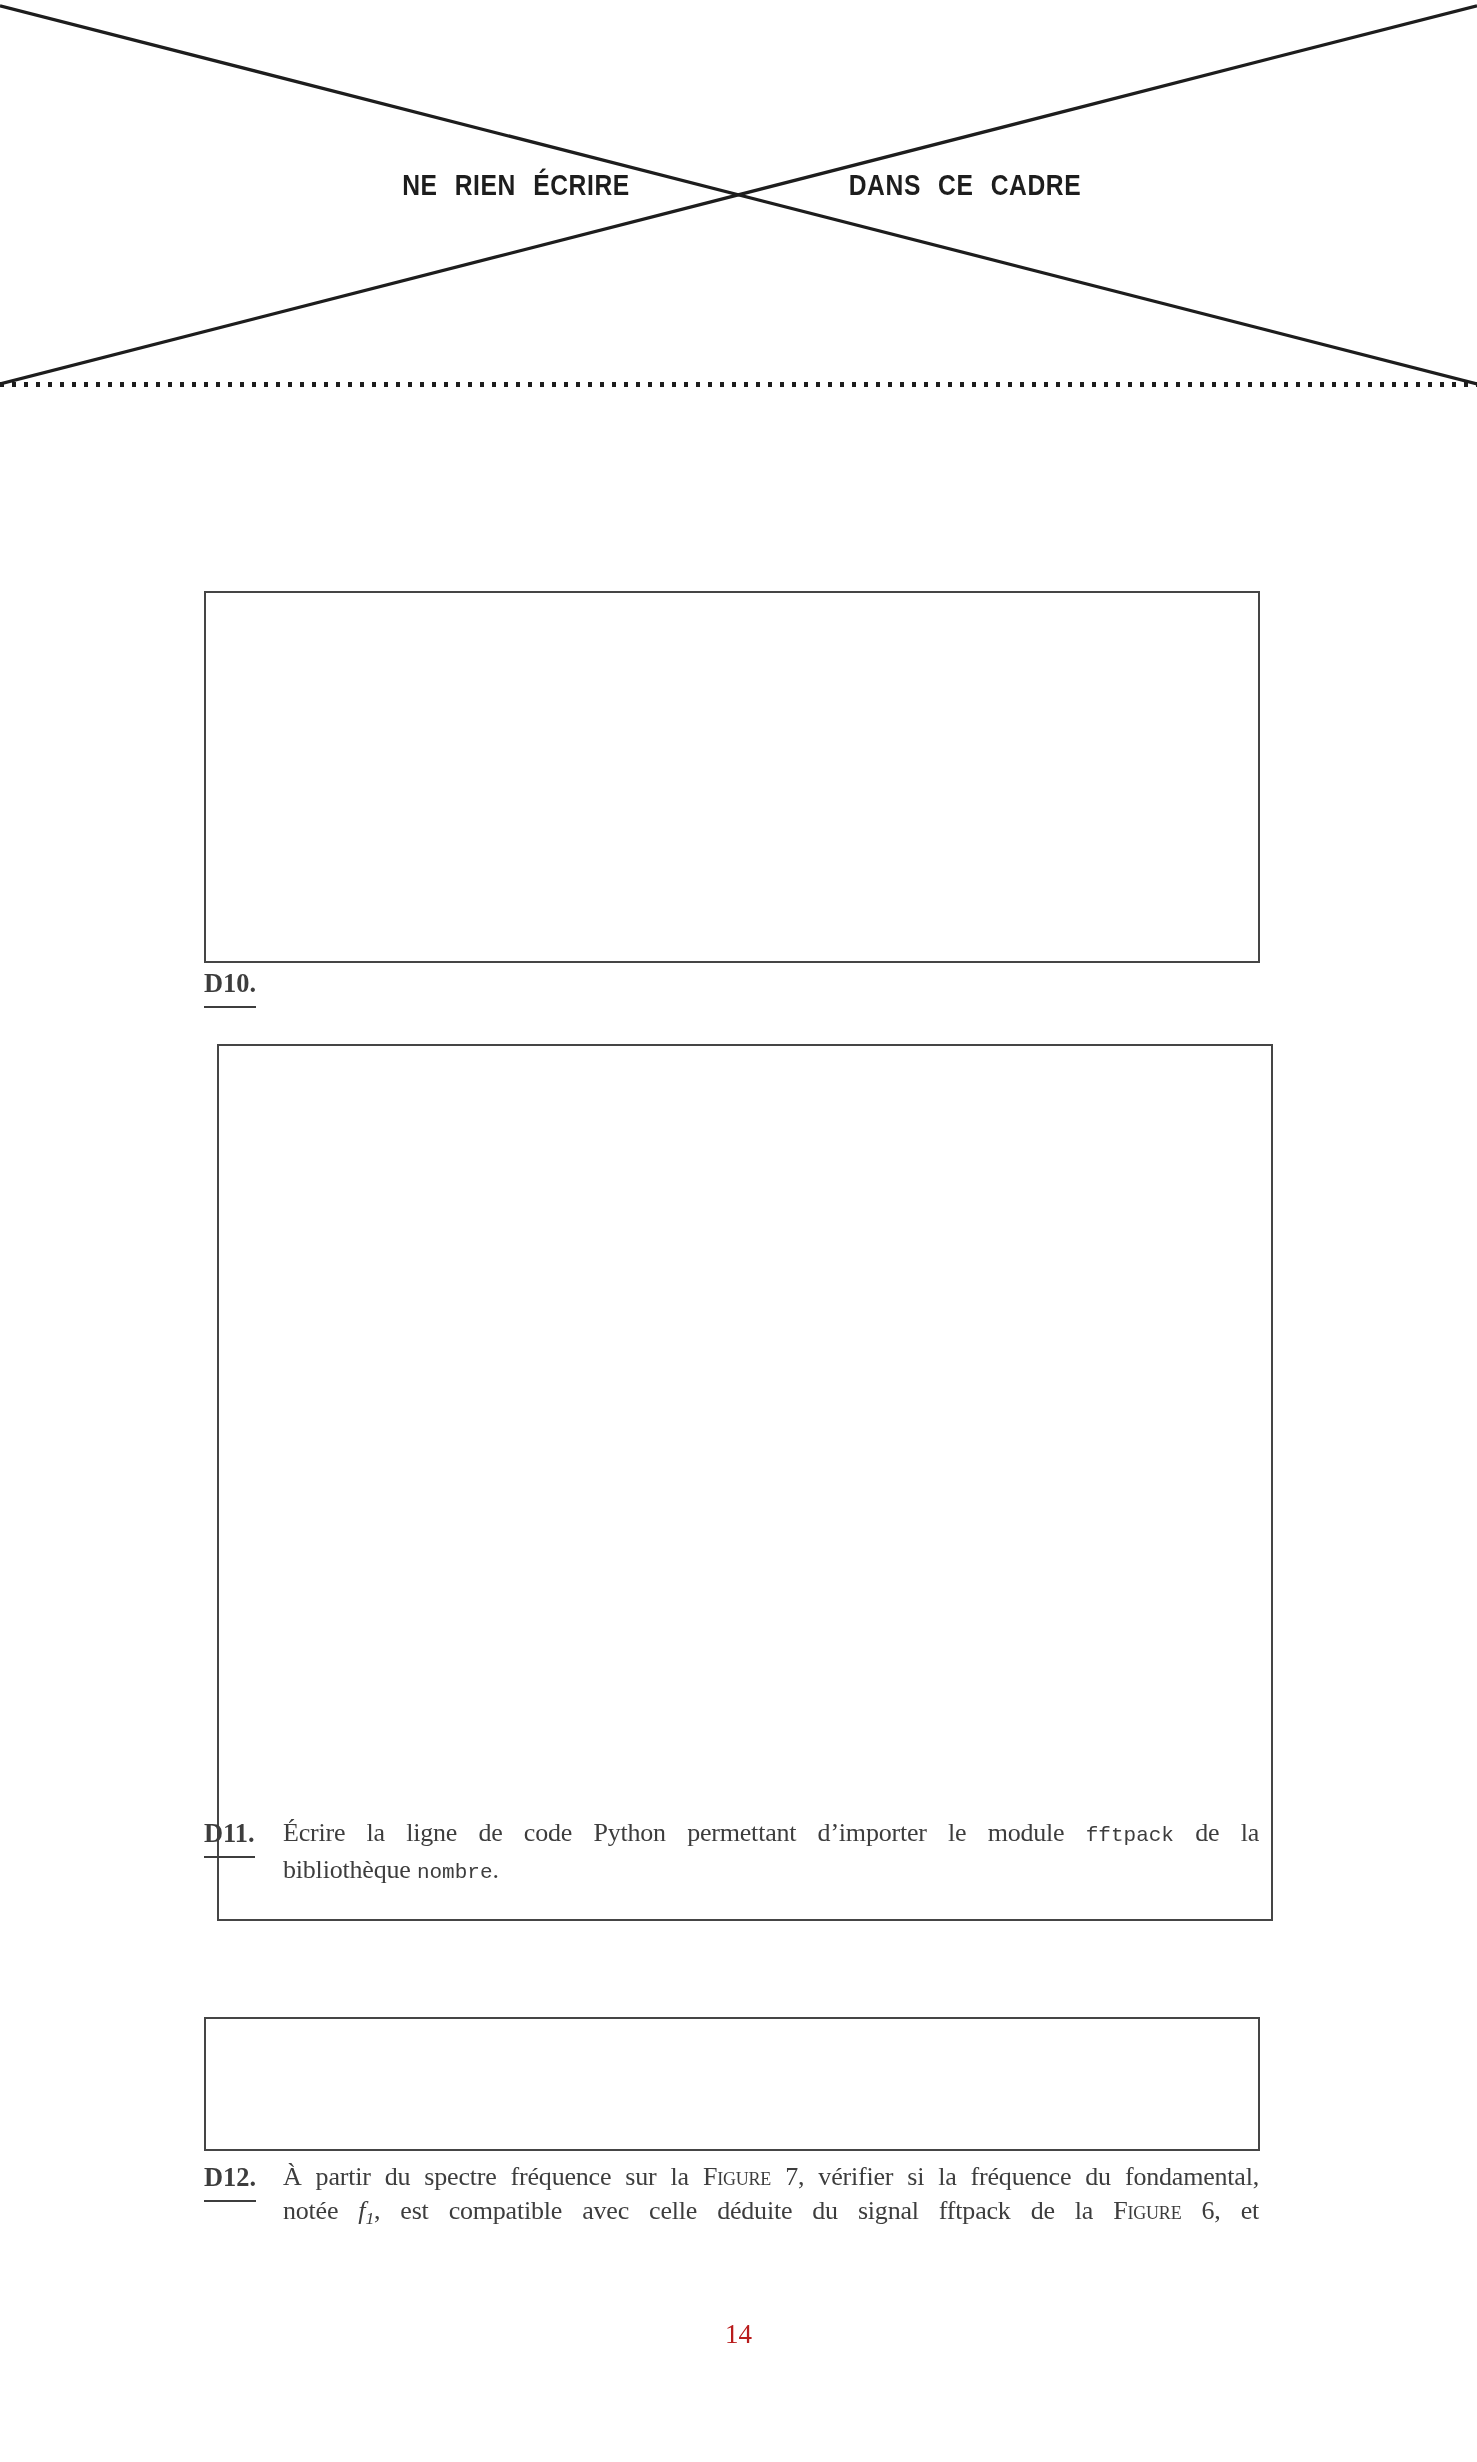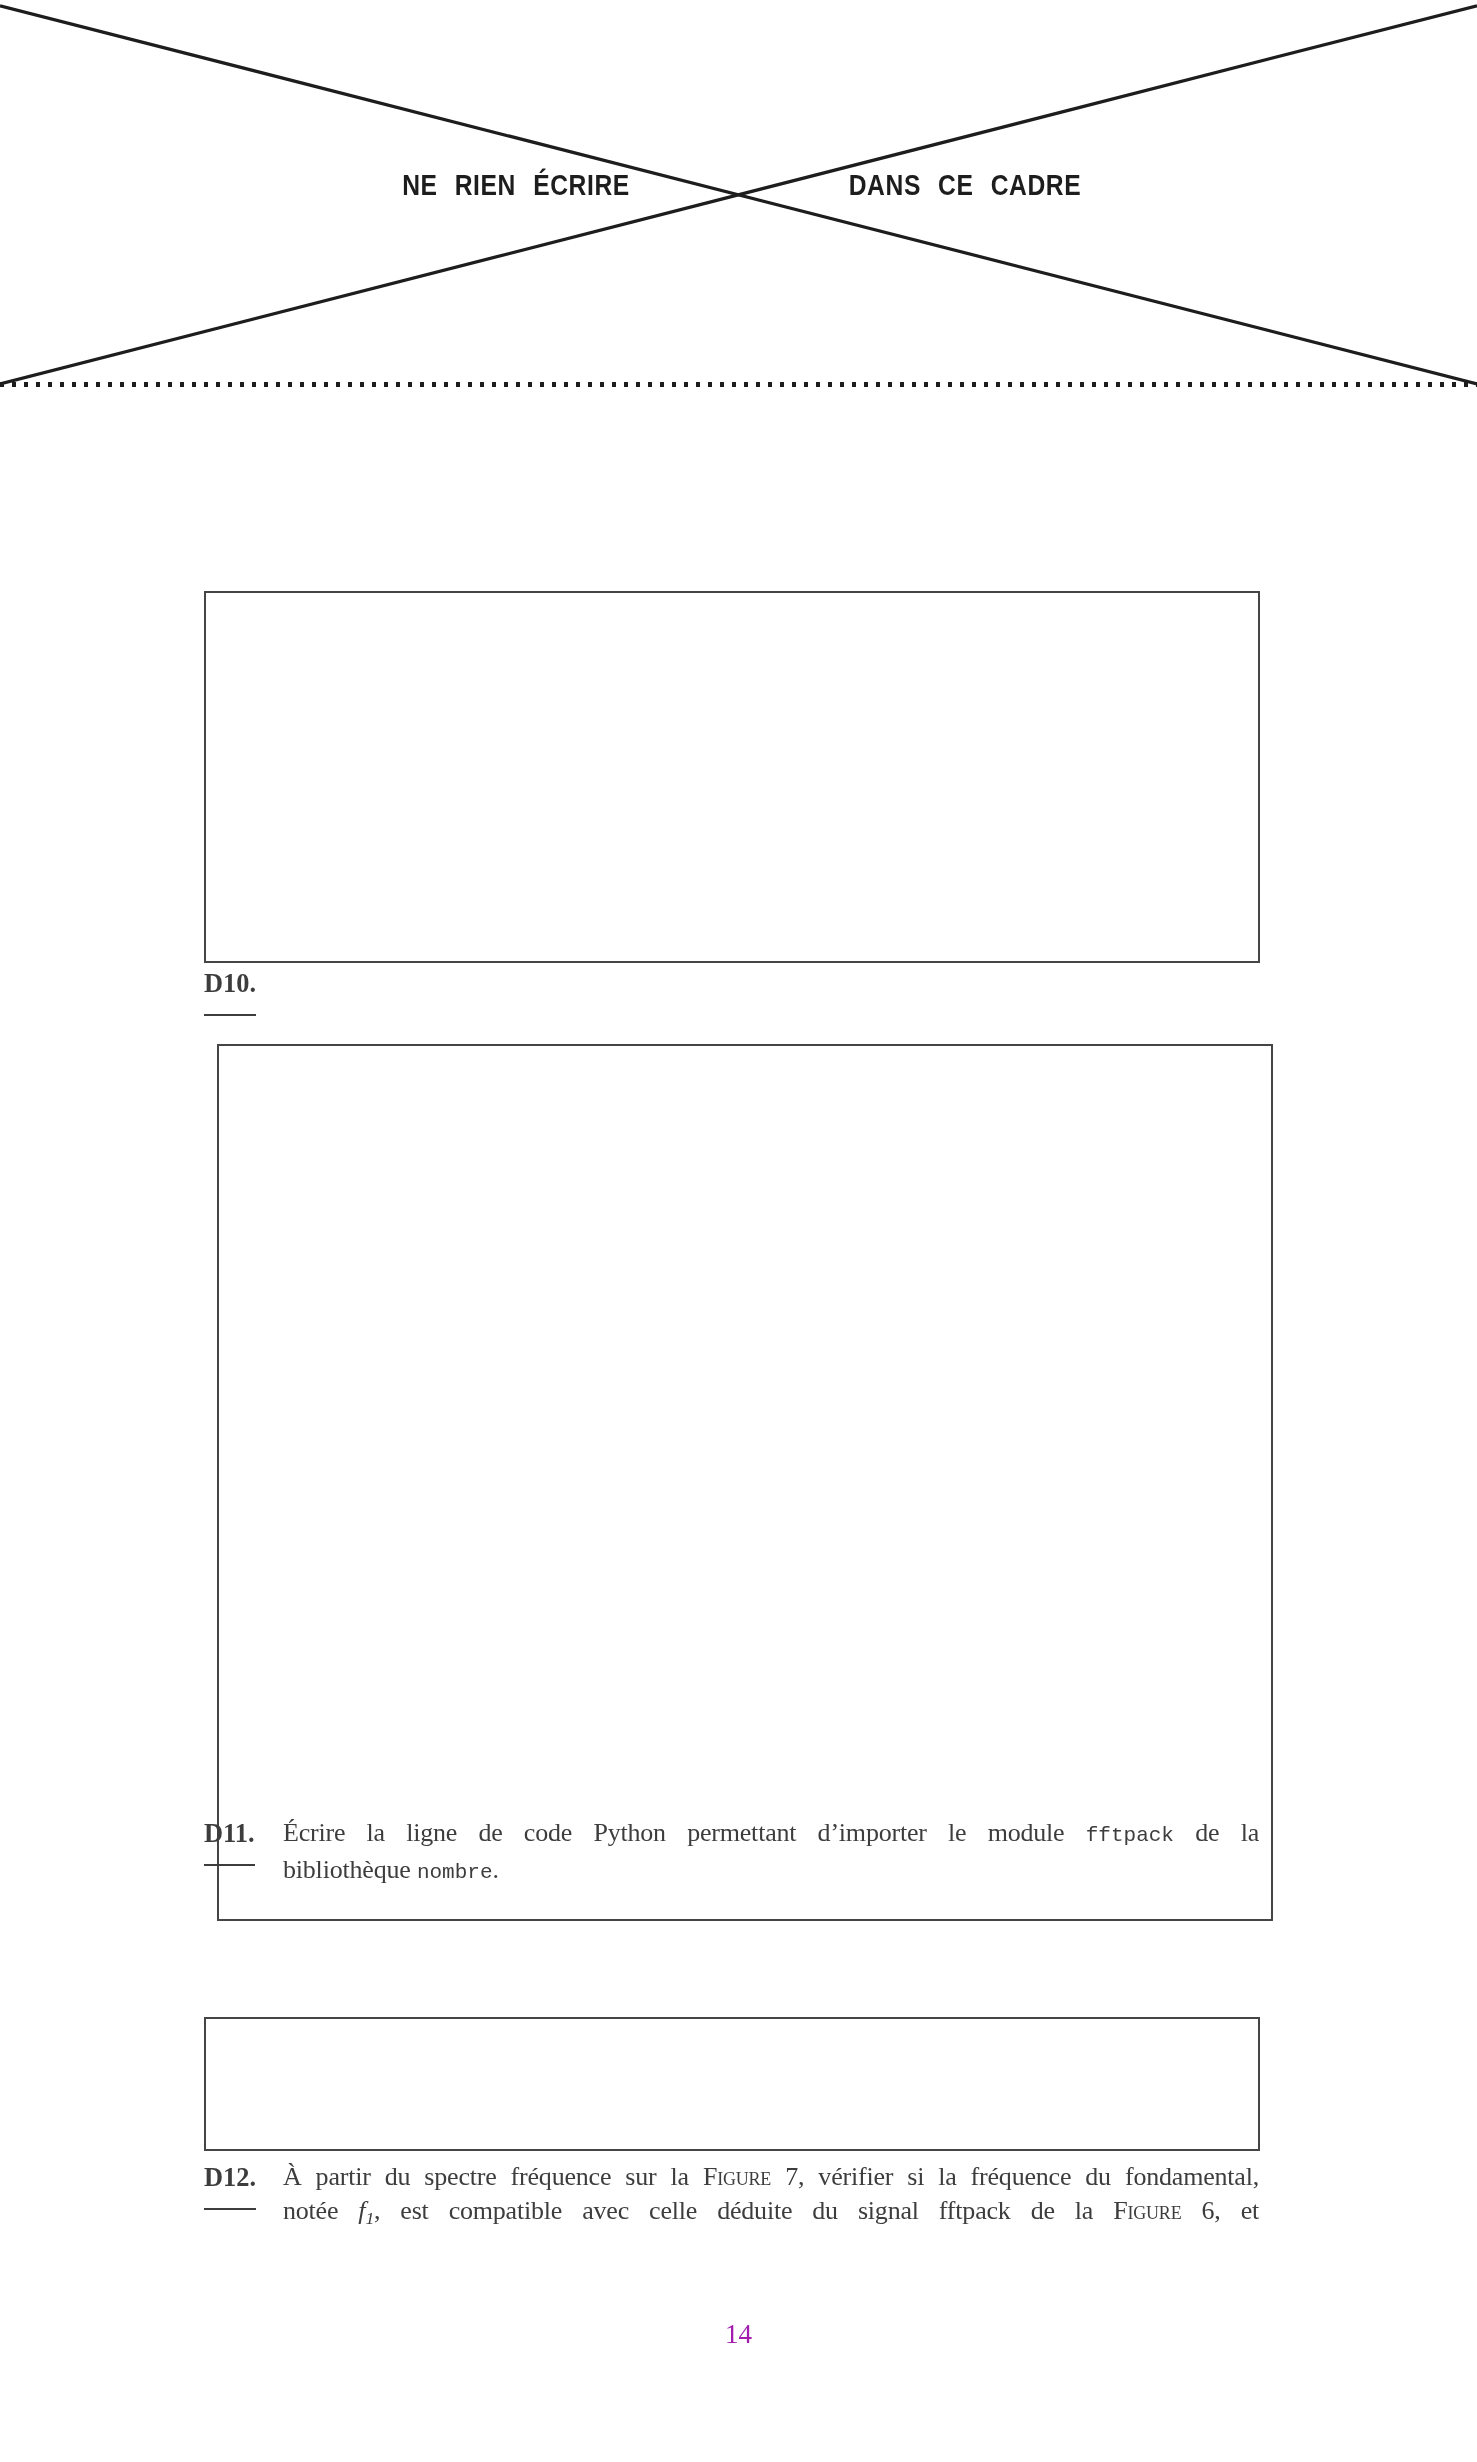--- a/index.html
+++ b/index.html
@@ -43,40 +43,40 @@
   .abox{position:absolute;border:2.1px solid var(--box);background:#fff;}
   .abox.b1{left:204px;top:591px;width:1056px;height:372px;}
   .abox.b2{left:217px;top:1044px;width:1056px;height:877px;}
   .abox.b3{left:204px;top:2017px;width:1056px;height:134px;}
   
   .qlabel{
     position:absolute;left:204px;
     font-size:26.4px;line-height:34px;font-weight:700;
     color:var(--ink);white-space:nowrap;
   }
-  .qlabel span{border-bottom:2.1px solid var(--ink);padding-bottom:16px;}
+  .qlabel span{border-bottom:2.1px solid var(--ink);padding-bottom:8px;}
   .qtext{
     position:absolute;left:283px;width:976px;
     font-size:26px;line-height:34px;
     letter-spacing:-0.2px;
     color:var(--ink);
   }
   .ln{white-space:nowrap;}
   .ln.j{text-align:justify;text-align-last:justify;}
   .mi{font-style:italic;font-family:"Liberation Serif",serif;}
   .mi sub,.msub{font-size:0.68em;vertical-align:-0.28em;font-style:italic;}
   .mono{font-family:"Liberation Mono","DejaVu Sans Mono",monospace;font-size:21px;letter-spacing:0;}
   .sc{font-variant:small-caps;}
   .q-d10{top:966px;}
   .q-d11{top:1816px;}
   .q-d12{top:2160px;}
   
   .pagenum{
     position:absolute;left:0;right:0;top:2319px;
-    text-align:center;font-size:27px;color:#a21caf;
+    text-align:center;font-size:27px;color:#b91c1c;
   }
 </style>
 </head>
 <body>
 
 <div class="page">
 
   <svg class="xframe" viewBox="0 0 2067 540" preserveAspectRatio="none" aria-hidden="true">
     <line x1="0" y1="8" x2="2067" y2="537"></line>
     <line x1="2067" y1="8" x2="0" y2="537"></line>

